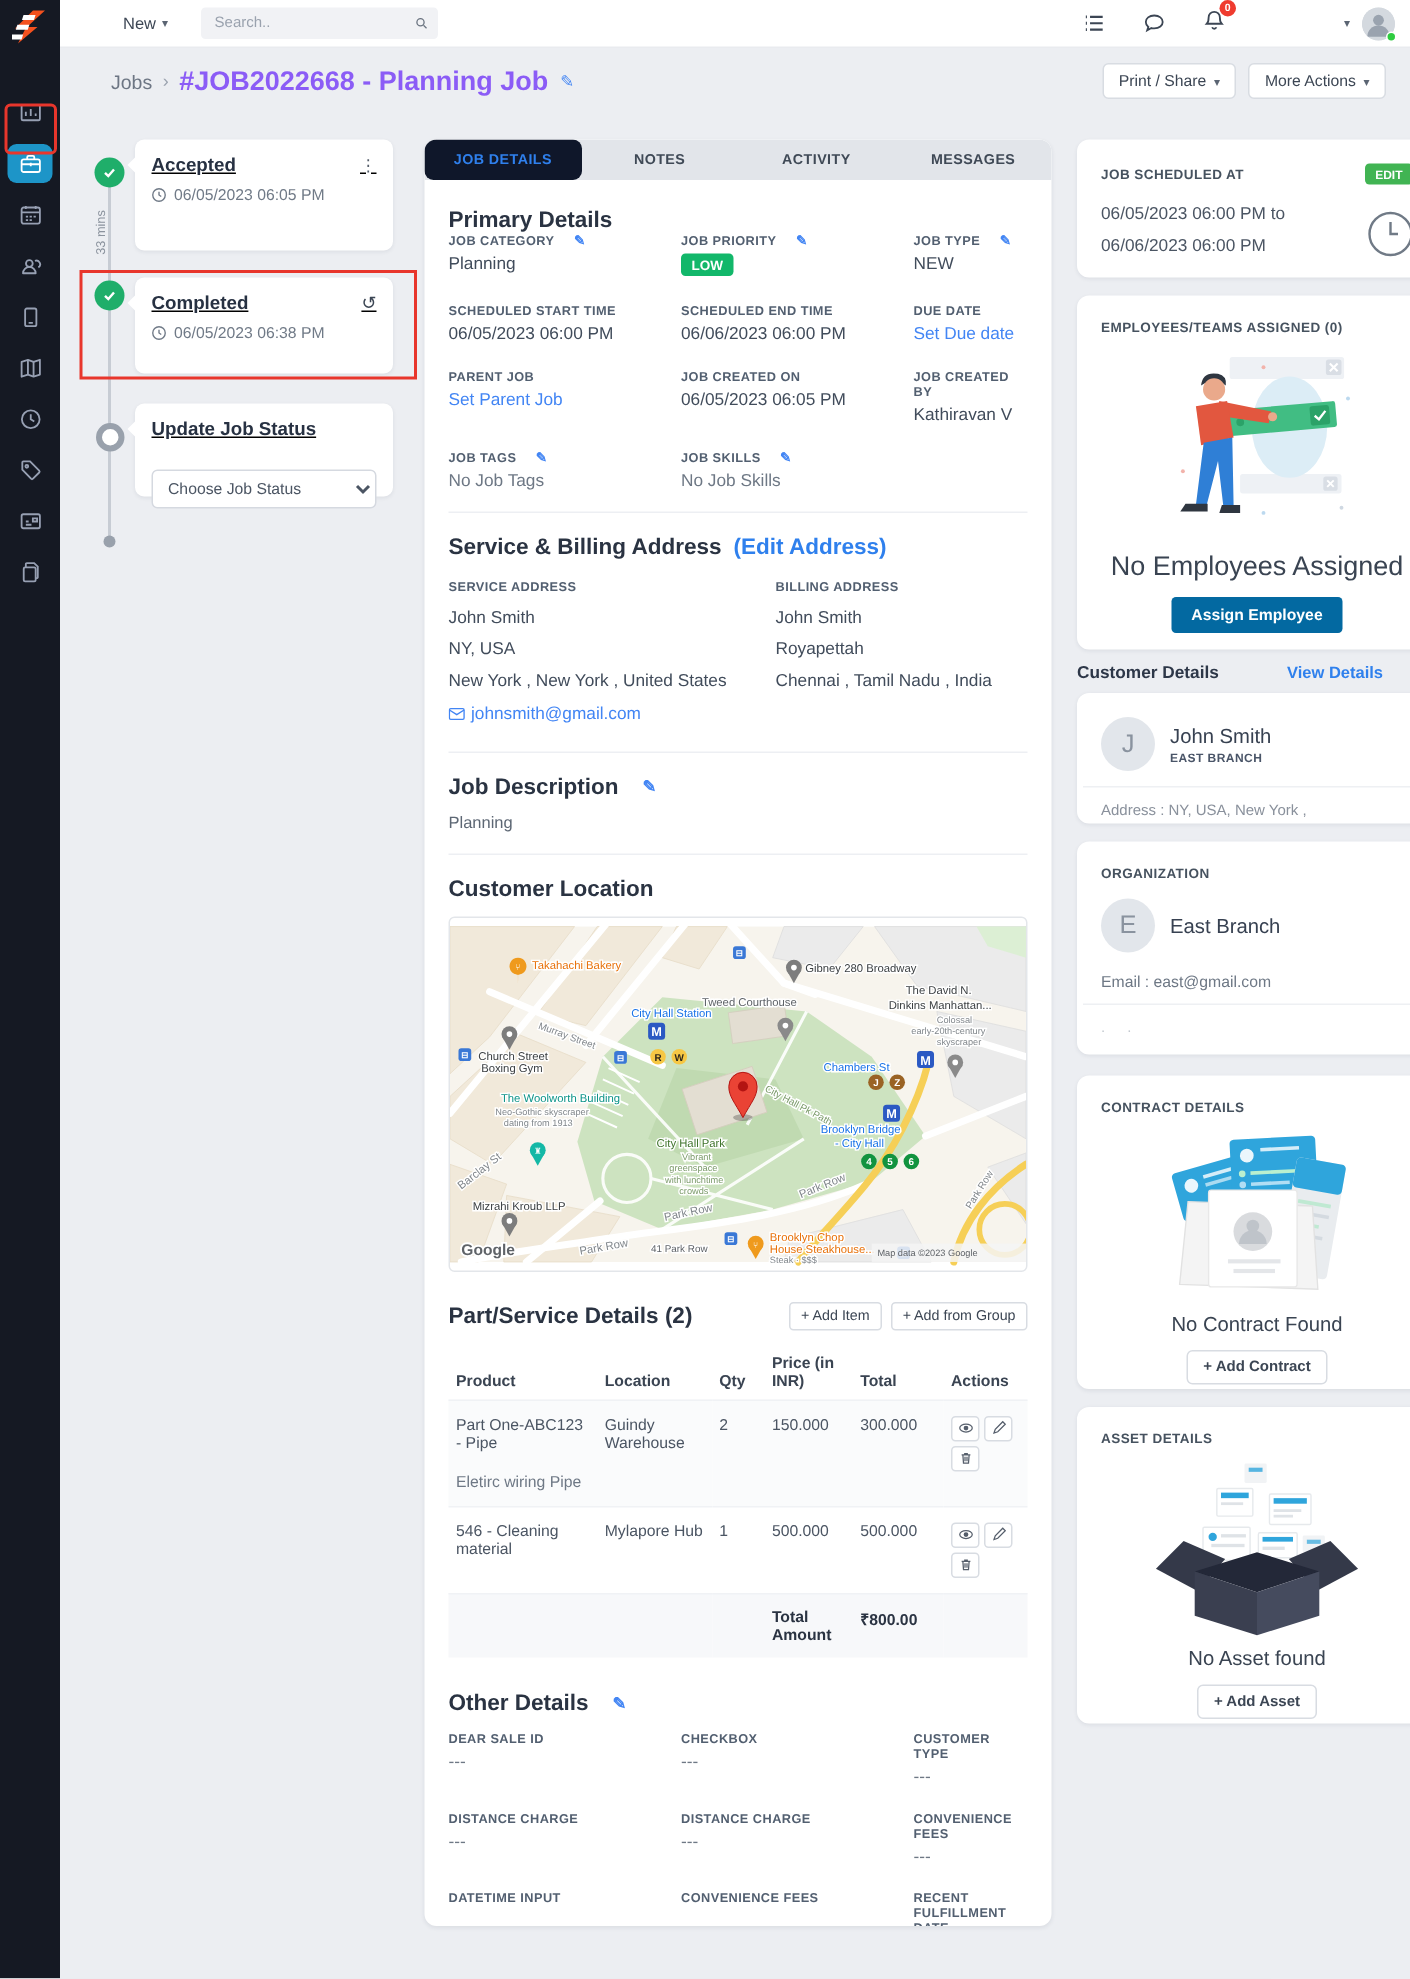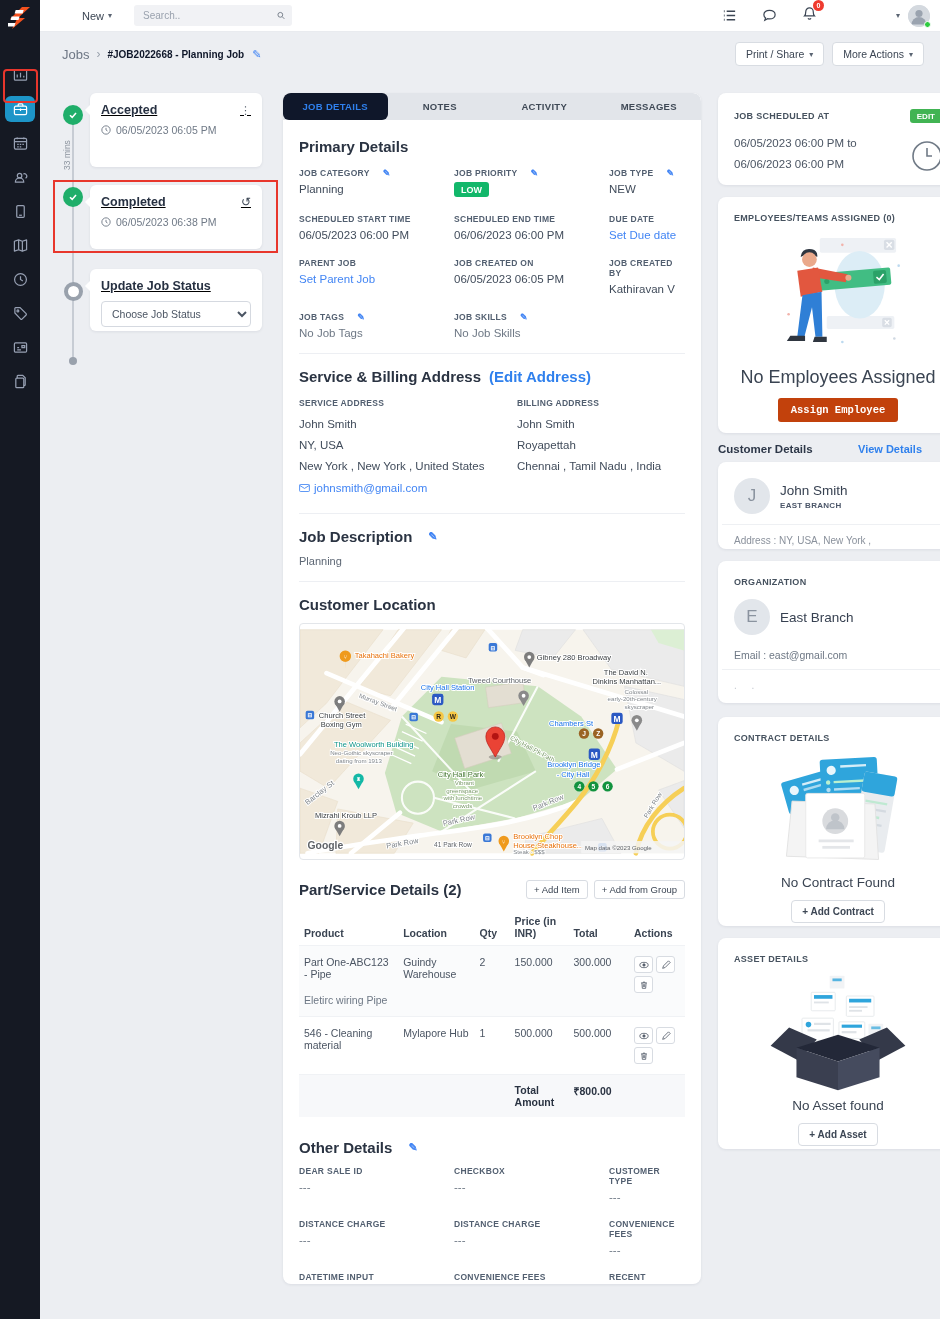--- a/index.html
+++ b/index.html
@@ -25,55 +25,55 @@
   .top-icons{display:flex;align-items:center;gap:25px;margin-left:430px;color:#3c4654;}
   .top-icons svg{width:15px;height:15px;}
   .bell-wrap{position:relative;}
   .badge-red{position:absolute;top:-6px;right:-7px;background:#ef3b2f;color:#fff;font-size:7px;font-weight:bold;min-width:11px;height:11px;border-radius:6px;display:flex;align-items:center;justify-content:center;padding:0 2px;}
   .avatar-zone{margin-left:auto;margin-right:10px;display:flex;align-items:center;gap:8px;}
   .avatar{position:relative;width:22px;height:22px;border-radius:50%;background:#d4d9df;overflow:visible;}
   .avatar svg{width:22px;height:22px;border-radius:50%;}
   .status-dot{position:absolute;right:-1px;bottom:-1px;width:7px;height:7px;background:#2ecc40;border:1px solid #fff;border-radius:50%;}
 
   
-  .crumb-row{position:absolute;left:40px;top:32px;right:0;height:44px;display:flex;align-items:center;padding:0 16px 0 22px;}
+  .crumb-row{position:absolute;left:52px;top:32px;right:0;height:44px;display:flex;align-items:center;padding:0 16px 0 22px;}
   .crumb-sec{font-size:13px;color:#6d7684;}
   .crumb-sep{font-size:12px;color:#9aa2ae;margin:0 7px;}
-  .crumb-title{font-size:10px;font-weight:bold;color:#0f172a;text-align:right;}
+  .crumb-title{font-size:18px;font-weight:bold;color:#8b5cf6;text-align:right;}
   .pencil{color:#4285f4;font-size:11px;margin-left:8px;}
   .crumb-actions{margin-left:auto;display:flex;gap:8px;}
   .hbtn{background:#fff;border:1px solid #d8dce2;border-radius:4px;font-size:10.5px;color:#3c4654;padding:5px 10px;display:flex;align-items:center;gap:5px;cursor:pointer;}
 
   
   .tl-line{position:absolute;left:72px;top:116px;width:2px;height:246px;background:#c7ccd4;}
   .tl-node{position:absolute;width:20px;height:20px;border-radius:50%;background:#21b573;display:flex;align-items:center;justify-content:center;color:#fff;font-size:10px;z-index:2;}
   .tl-node.green{background:#1fae6a;}
   .tl-node.ring{width:19px;height:19px;background:#fff;border:4px solid #99a1ac;}
   .tl-end{position:absolute;left:69px;top:357px;width:8px;height:8px;border-radius:50%;background:#99a1ac;}
   .tl-dur{position:absolute;left:47px;top:150px;font-size:8.5px;color:#8b939e;transform:rotate(-90deg);transform-origin:center;width:40px;text-align:center;}
   .tl-card{position:absolute;left:90px;width:172px;background:#fff;border-radius:6px;box-shadow:0 1px 3px rgba(30,40,60,.08);padding:10px 11px;}
   .tl-card:before{content:"";position:absolute;left:-5px;top:12px;border-top:5px solid transparent;border-bottom:5px solid transparent;border-right:5px solid #fff;}
   .tl-title-row{display:flex;align-items:center;justify-content:space-between;text-decoration:underline;}
   .tl-title{font-size:12.5px;font-weight:bold;color:#273142;}
   .kebab{color:#555e6b;font-size:11px;cursor:pointer;}
   .undo{color:#3c4654;font-size:12px;cursor:pointer;}
   .tl-time{display:flex;align-items:center;gap:5px;margin-top:7px;font-size:10.5px;color:#707a87;}
   .clock-s{width:10px;height:10px;}
-  .tl-select{margin-top:8px;width:150px;height:26px;font-size:10.5px;color:#4b5563;border:1px solid #d5d9e0;border-radius:4px;background:#fff;padding:0 6px;font-family:"Liberation Sans",sans-serif;}
+  .tl-select{margin-top:20px;width:150px;height:26px;font-size:10.5px;color:#4b5563;border:1px solid #d5d9e0;border-radius:4px;background:#fff;padding:0 6px;font-family:"Liberation Sans",sans-serif;}
   .anno-completed{position:absolute;left:53px;top:180px;width:225px;height:73px;border:2px solid #e8362c;z-index:3;pointer-events:none;}
 
   
   .main-card{position:absolute;left:283px;top:93px;width:418px;height:1191px;background:#fff;border-radius:8px;box-shadow:0 1px 3px rgba(30,40,60,.08);overflow:hidden;}
   .tabbar{display:flex;background:#e2e5ea;border-radius:8px 8px 0 0;height:27px;}
   .tab{flex:1;display:flex;align-items:center;justify-content:center;font-size:9.5px;font-weight:bold;color:#3f4956;letter-spacing:.3px;cursor:pointer;}
   .tab.active{background:#0f172a;color:#2f80ed;border-radius:6px;}
   .section{padding:0 16px;}
   .sec-title{font-size:15px;font-weight:bold;color:#2a3342;display:flex;align-items:center;gap:8px;}
   .divider{border-top:1px solid #edeff3;margin:14px 16px;}
-  .fgrid{display:grid;grid-template-columns:155px 155px 1fr;row-gap:17px;margin-top:13px;}
+  .fgrid{display:grid;grid-template-columns:155px 155px 1fr;row-gap:17px;}
   .flabel{font-size:8.5px;font-weight:bold;color:#525f70;letter-spacing:.3px;display:flex;align-items:center;gap:5px;}
   .fvalue{font-size:11.5px;color:#414c5b;margin-top:5px;}
   .fvalue.link{color:#4285f4;cursor:pointer;}
   .fvalue.muted{color:#6e7885;}
   .badge-low{display:inline-block;background:#12b76a;color:#fff;font-size:9px;font-weight:bold;padding:2.5px 7px;border-radius:3px;margin-top:4px;}
   .edit-link{color:#2f80ed;font-weight:bold;font-size:15px;cursor:pointer;}
   .addr-grid{display:grid;grid-template-columns:218px 1fr;margin-top:13px;}
   .addr-line{font-size:11.5px;color:#414c5b;line-height:21px;}
   .email-line{font-size:11.5px;color:#4285f4;line-height:22px;display:flex;align-items:center;gap:4px;cursor:pointer;}
   .env{font-size:9px;color:#4285f4;}
@@ -97,21 +97,21 @@
   tr.ptotal td{font-weight:bold;color:#2a3342;padding:9px 5px;}
 
   
   .rcard{position:absolute;left:718px;width:240px;background:#fff;border-radius:8px;box-shadow:0 1px 3px rgba(30,40,60,.08);padding:16px;}
   .rlabel{font-size:9px;font-weight:bold;color:#46525f;letter-spacing:.3px;}
   .badge-edit{background:#41b453;color:#fff;font-size:8px;font-weight:bold;padding:2.5px 7px;border-radius:3px;cursor:pointer;}
   .sched-dates{font-size:11.5px;color:#4b5563;line-height:21px;margin-top:10px;}
   .big-clock{position:absolute;right:14px;top:46px;}
   .illus{display:block;margin:8px auto 0 auto;}
   .empty-text{text-align:center;font-size:18px;color:#3a4452;margin-top:6px;}
-  .btn-blue{display:block;margin:10px auto 2px auto;background:#c2410c;color:#fff;border:0;font-size:10.5px;font-weight:bold;padding:6px 13px;border-radius:3px;cursor:pointer;font-family:Liberation Mono, monospace;}
+  .btn-blue{display:block;margin:10px auto 2px auto;background:#0369a1;color:#fff;border:0;font-size:10.5px;font-weight:bold;padding:6px 13px;border-radius:3px;cursor:pointer;font-family:Liberation Sans, sans-serif;}
   .btn-outline{display:block;margin:10px auto 2px auto;background:#fff;color:#3c4654;border:1px solid #d8dce2;font-size:10px;font-weight:bold;padding:5px 10px;border-radius:4px;cursor:pointer;font-family:"Liberation Sans",sans-serif;}
   .rhead{position:absolute;left:718px;width:204px;display:flex;align-items:center;justify-content:space-between;}
   .rhead-title{font-size:11.5px;font-weight:bold;color:#2d3748;}
   .rhead-link{font-size:11px;font-weight:bold;color:#2f80ed;cursor:pointer;}
   .cust-row{display:flex;align-items:center;gap:10px;}
   .cavatar{width:36px;height:36px;border-radius:50%;background:#e2e6eb;color:#8a939f;font-size:17px;display:flex;align-items:center;justify-content:center;}
   .cname{font-size:13.5px;color:#374151;}
   .cbranch{font-size:8px;font-weight:bold;color:#4a5568;letter-spacing:.3px;margin-top:3px;}
   .cdiv{border-top:1px solid #eef0f3;margin:10px -12px;}
   .caddr{font-size:10px;color:#8a919c;}

